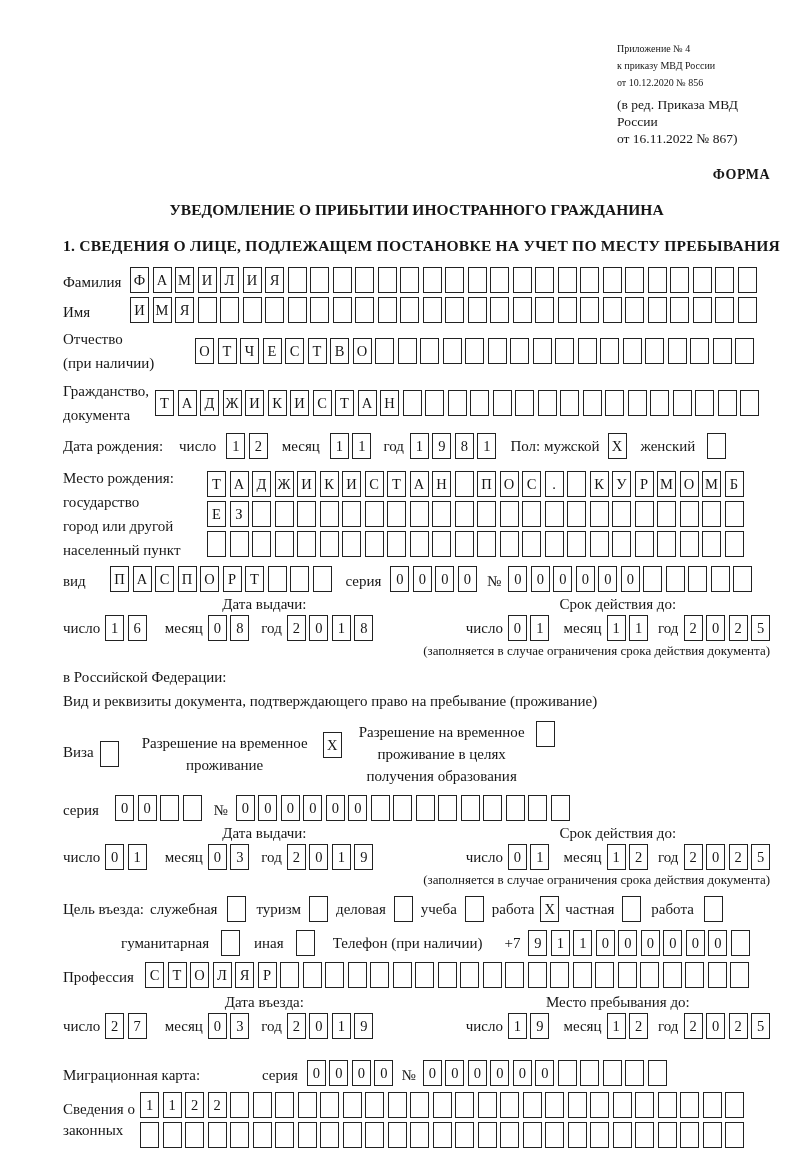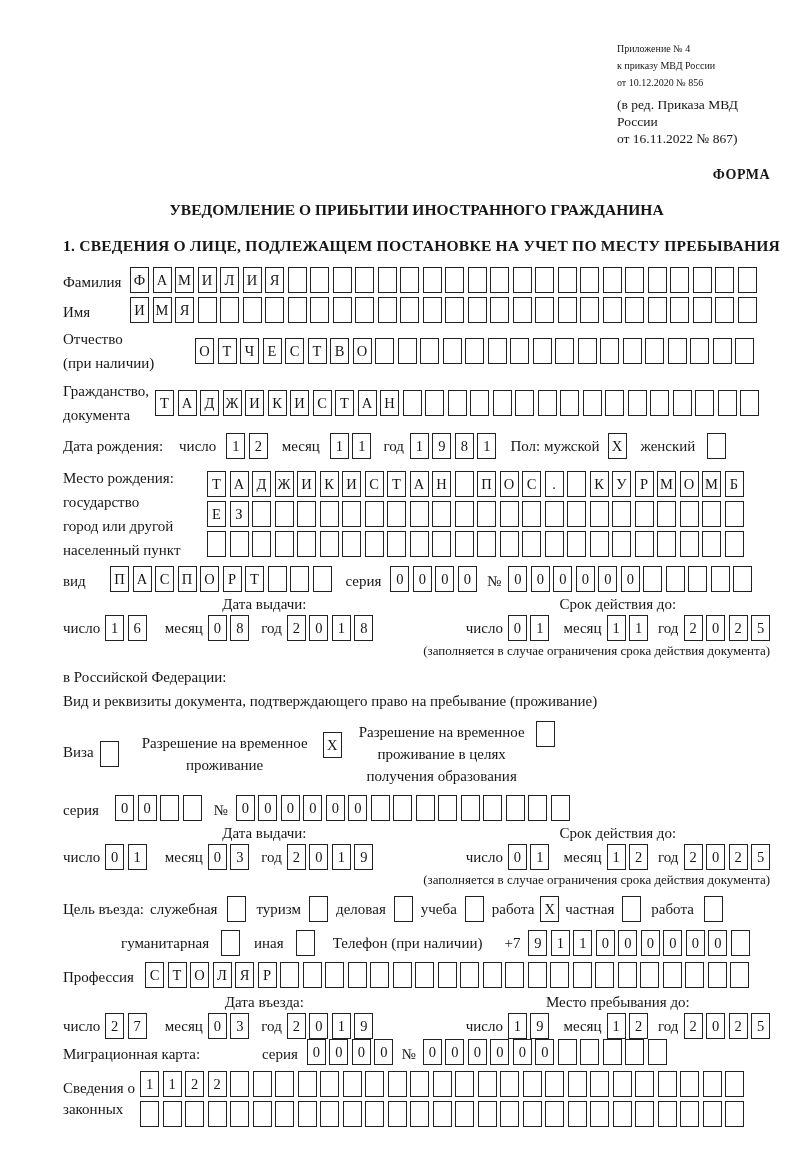--- a/index.html
+++ b/index.html
@@ -651,21 +651,21 @@
         <span class="cells">
             <span class="cell">2</span>
             <span class="cell">0</span>
             <span class="cell">2</span>
             <span class="cell">5</span>
           </span>
       </div>
     </div>
   </div>
 
-  <div class="fieldrow" style="margin-top:0">
+  <div class="fieldrow" style="margin-top:21px">
     <span class="lbl" style="width:165px">Миграционная карта:</span>
     <span class="lbl" style="margin-left:34px;margin-right:9px">серия</span>
     <span class="cells">
         <span class="cell">0</span>
         <span class="cell">0</span>
         <span class="cell">0</span>
         <span class="cell">0</span>
       </span>
     <span class="lbl" style="margin-left:8px;margin-right:7px">№</span>
     <span class="cells">

